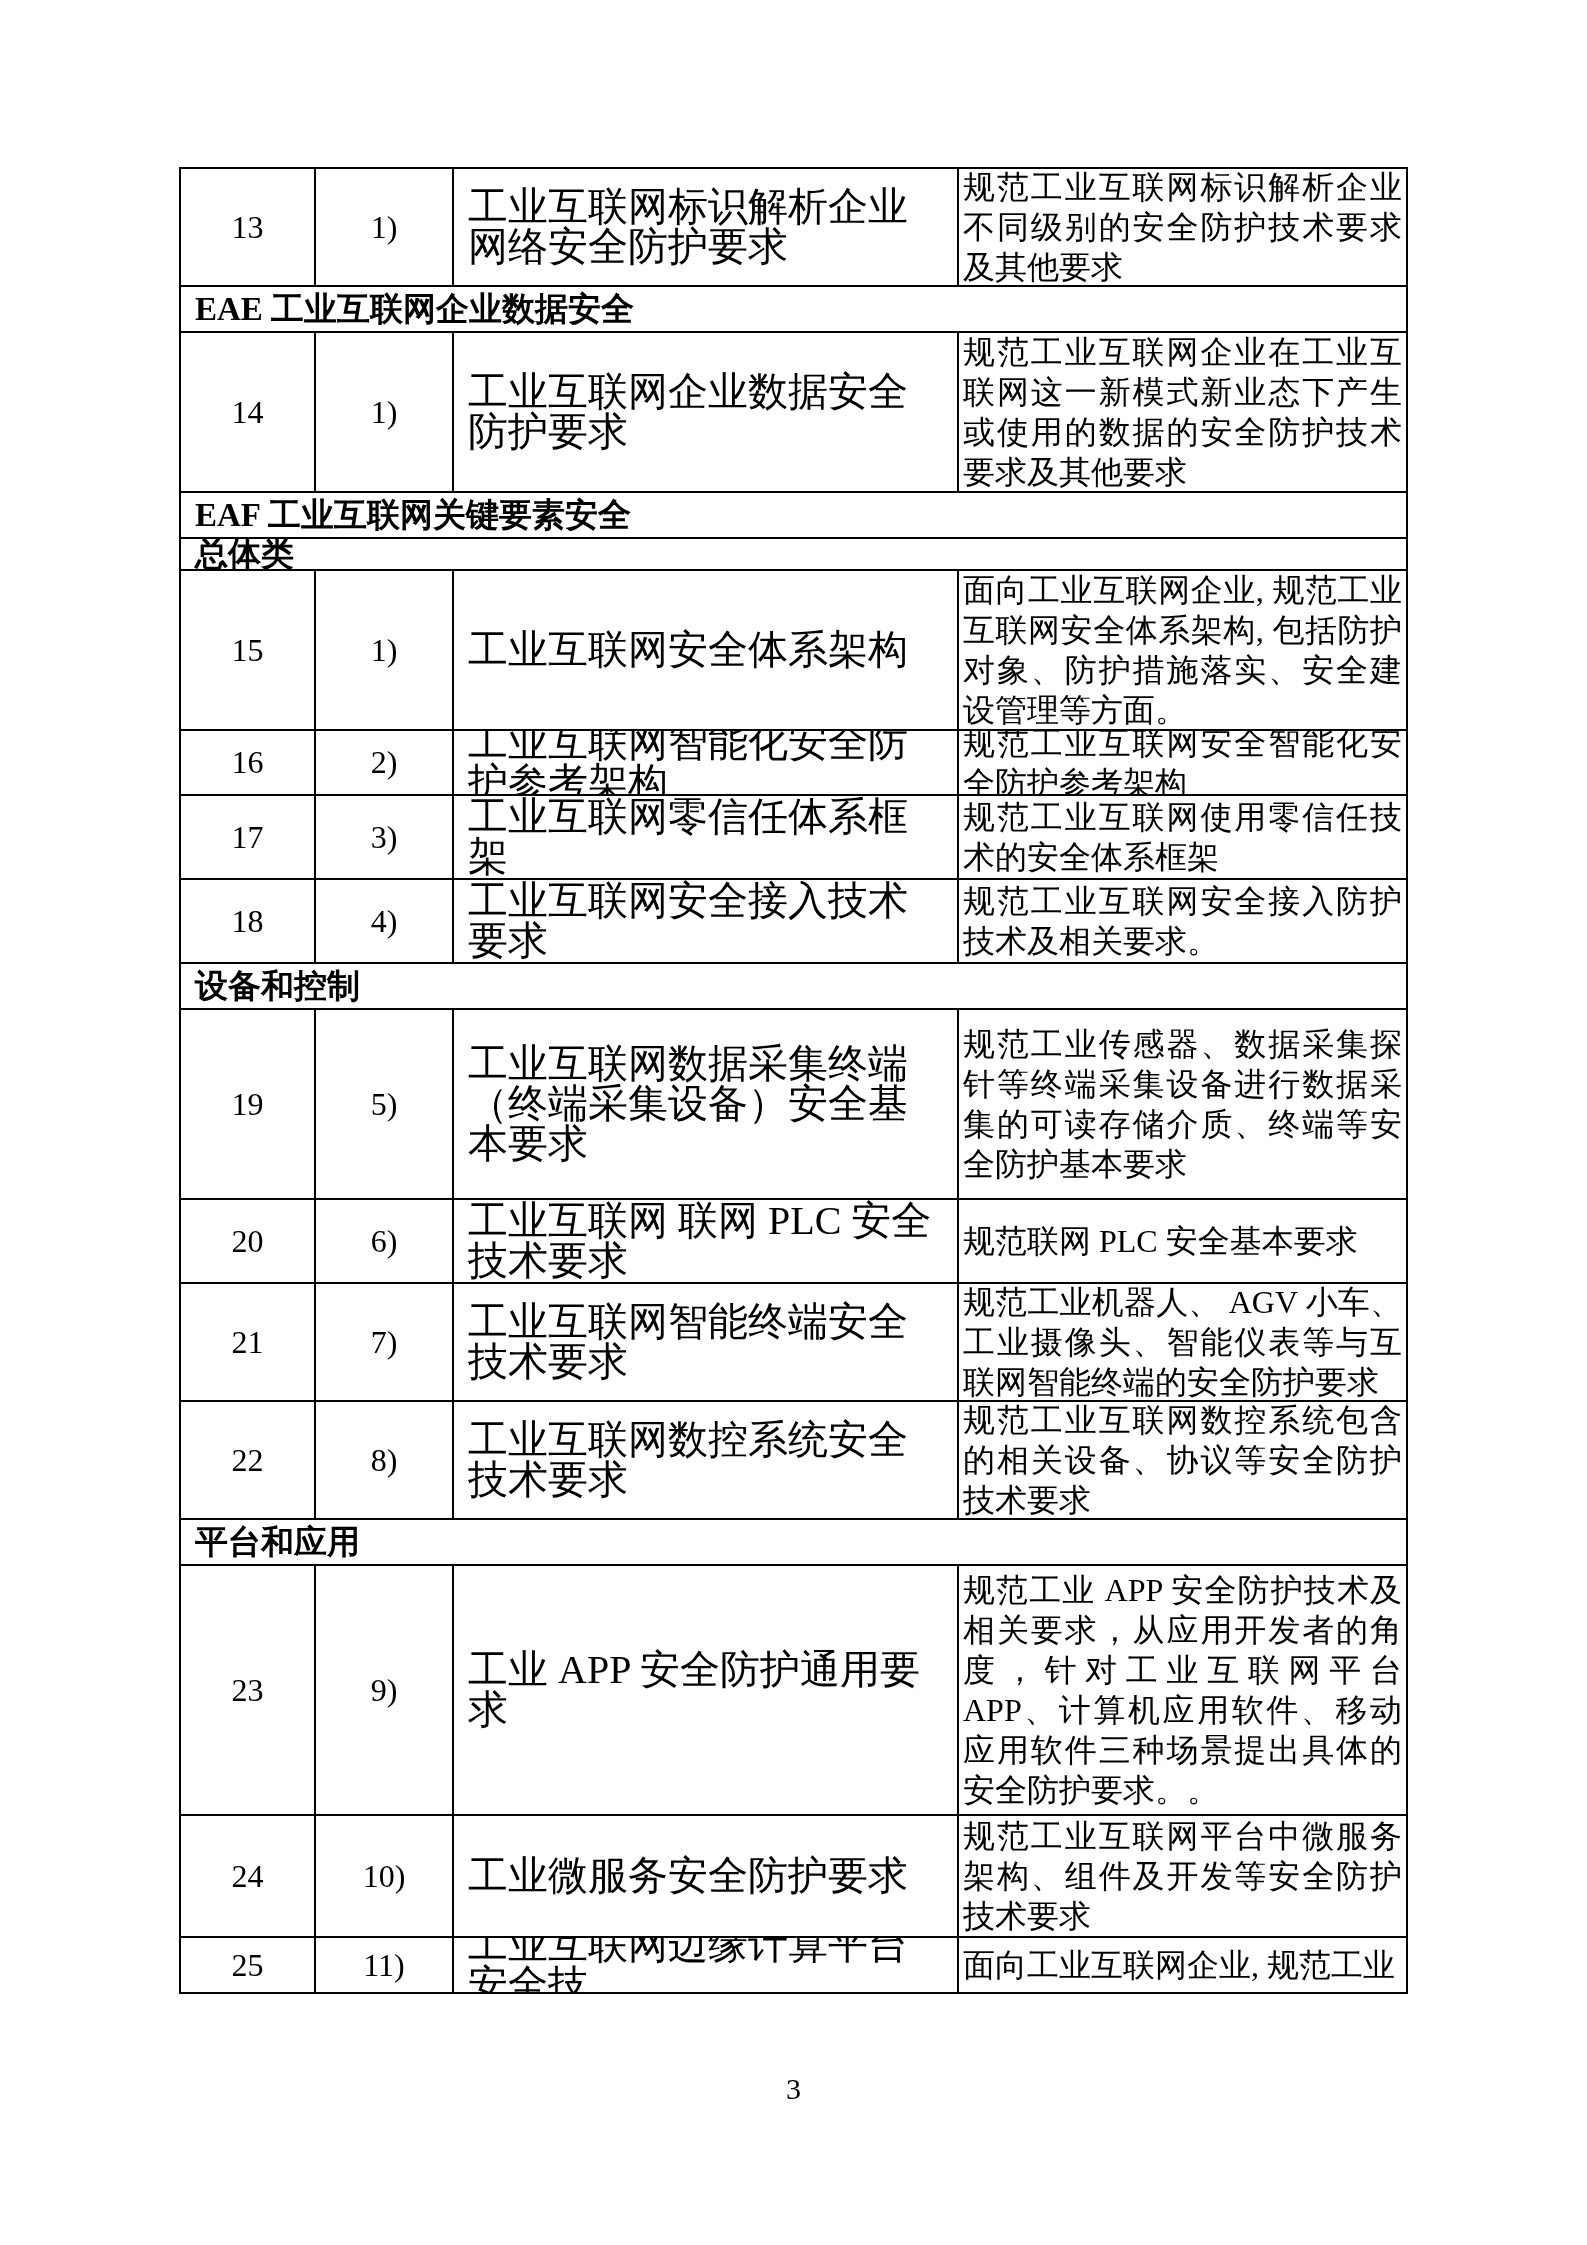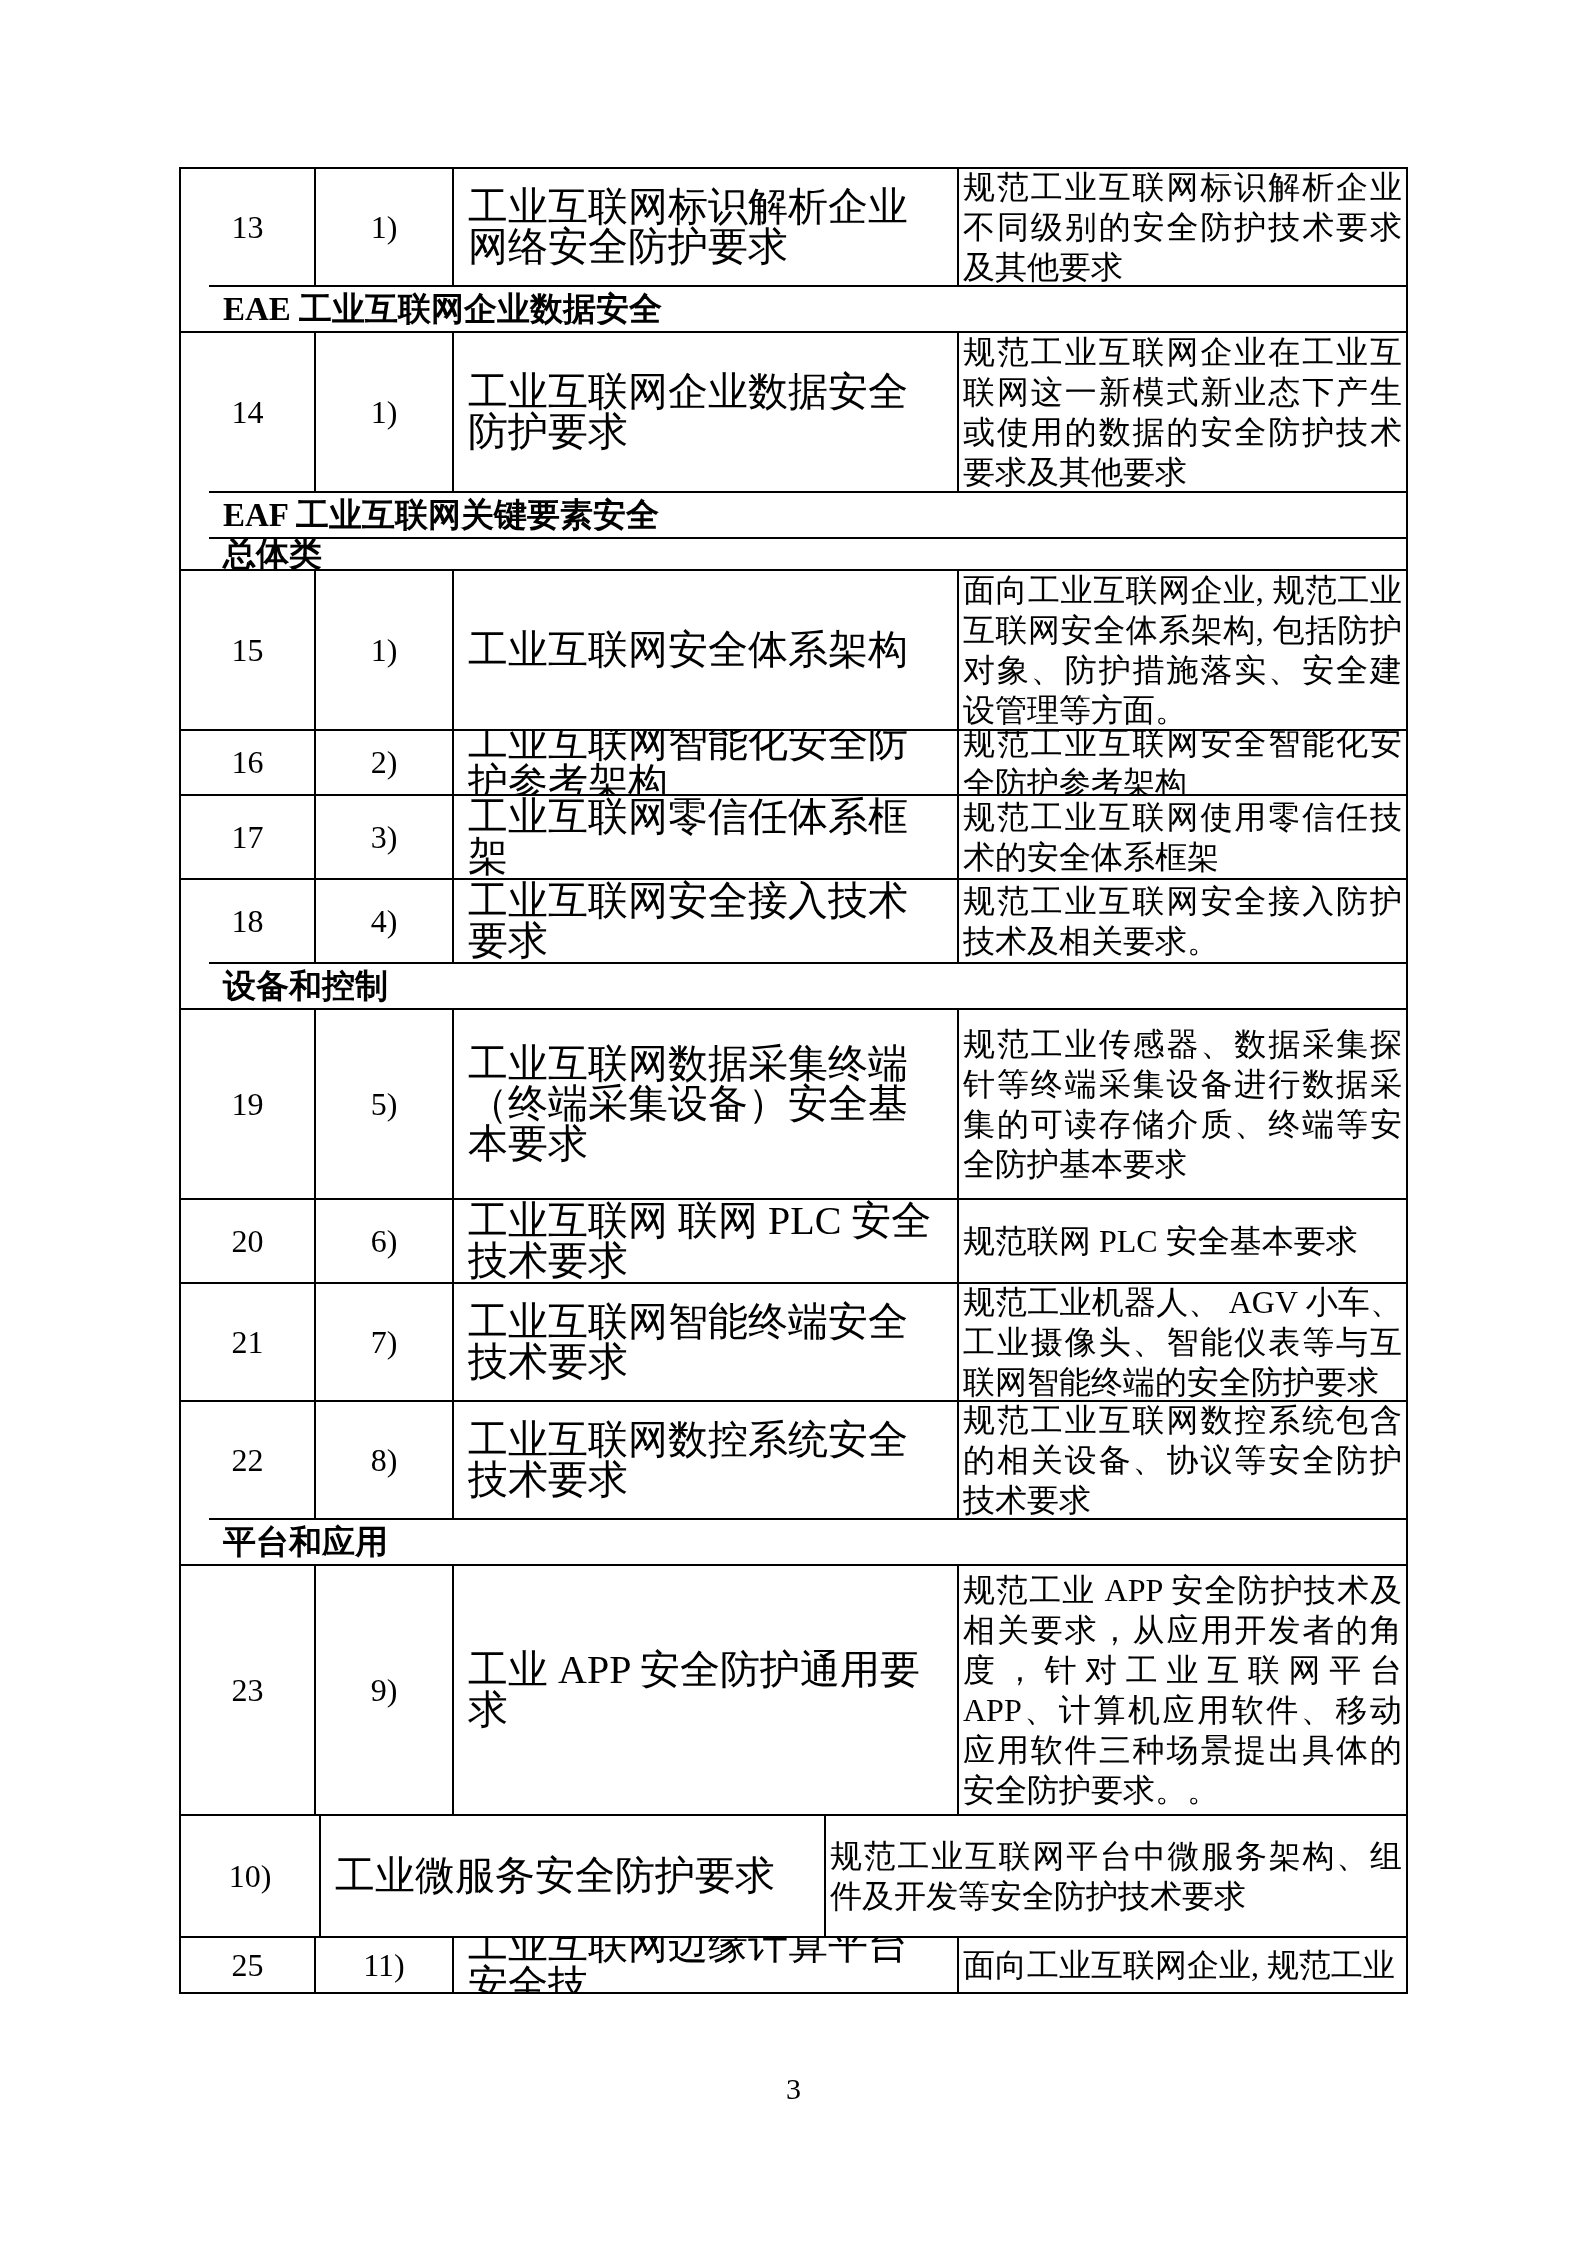--- a/index.html
+++ b/index.html
@@ -34,21 +34,20 @@
   .c3 span, .c4 span { display:block; width:100%; }
   .c4 span { text-align:justify; }
   .sec-row {
     display:flex;
     align-items:center;
     border-top:2px solid #000;
     font-weight:bold;
     font-size:33px;
     padding:4px 0 4px 14px;
     overflow:hidden;
-    margin-left:28px;
   }
   .page-footer {
     position:absolute;
     left:179px;
     width:1229px;
     top:2072px;
     text-align:center;
     font-size:30px;
   }
 </style>
@@ -236,20 +235,23 @@
       </div>
     <div class="cell c3">
         <span>工业 APP 安全防护通用要求</span>
       </div>
     <div class="cell c4">
         <span>规范工业 APP 安全防护技术及相关要求，从应用开发者的角度，针对工业互联网平台 APP、计算机应用软件、移动应用软件三种场景提出具体的安全防护要求。。</span>
       </div>
   </div>
 
   <div class="trow" style="height:122px">
+    <div class="cell c1">
+        <span>24</span>
+      </div>
     <div class="cell c2">
         <span>10)</span>
       </div>
     <div class="cell c3">
         <span>工业微服务安全防护要求</span>
       </div>
     <div class="cell c4">
         <span>规范工业互联网平台中微服务架构、组件及开发等安全防护技术要求</span>
       </div>
   </div>

